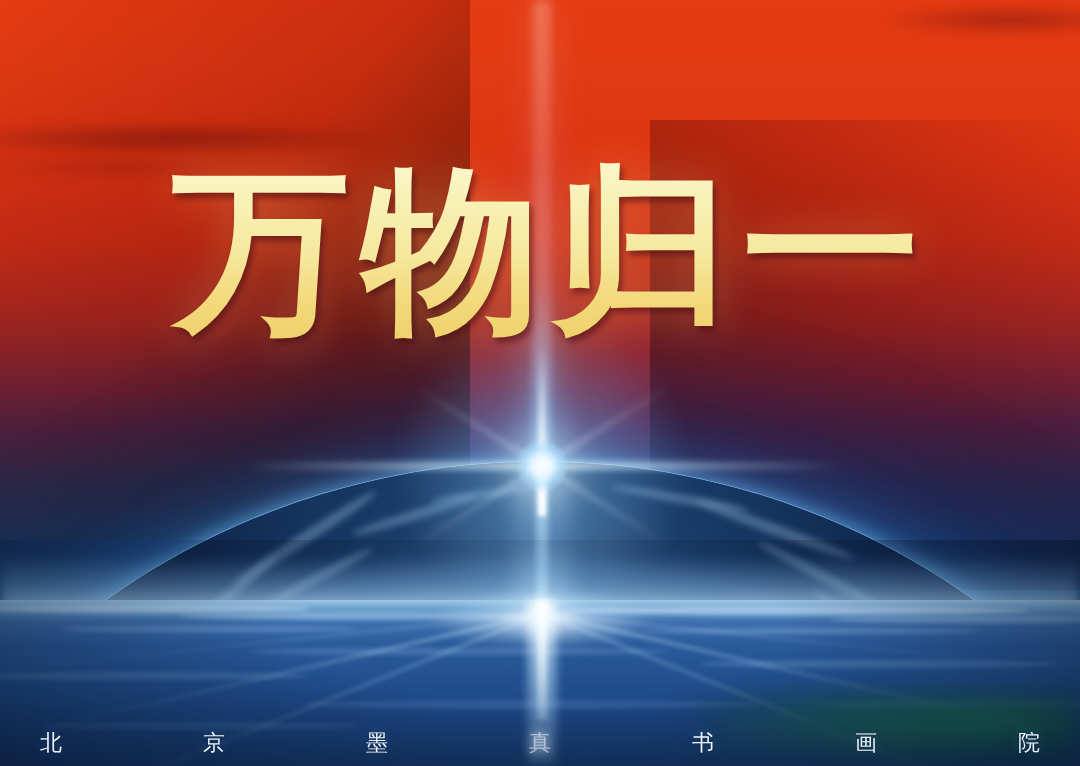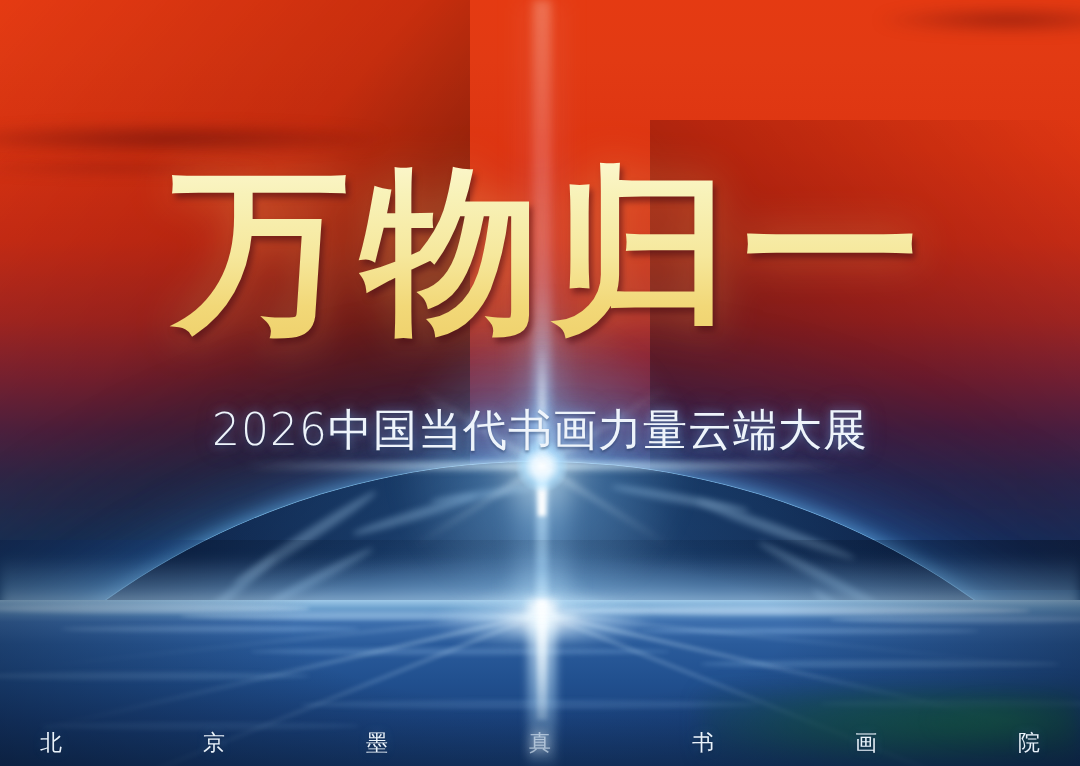--- a/index.html
+++ b/index.html
@@ -413,21 +413,20 @@
     <div class="ray-v"></div>
     <div class="core"></div>
   </div>
 
   <div class="green-tint"></div>
   <div class="green-tint2"></div>
   <div class="vign"></div>
 
   <div class="title">万物归一</div>
 
-  <div class="subtitle">2026中国当代书画力量云端大展</div>
 
   <div class="footer">
     <span>北</span>
     <span>京</span>
     <span>墨</span>
     <span class="dim">真</span>
     <span>书</span>
     <span>画</span>
     <span>院</span>
   </div>

